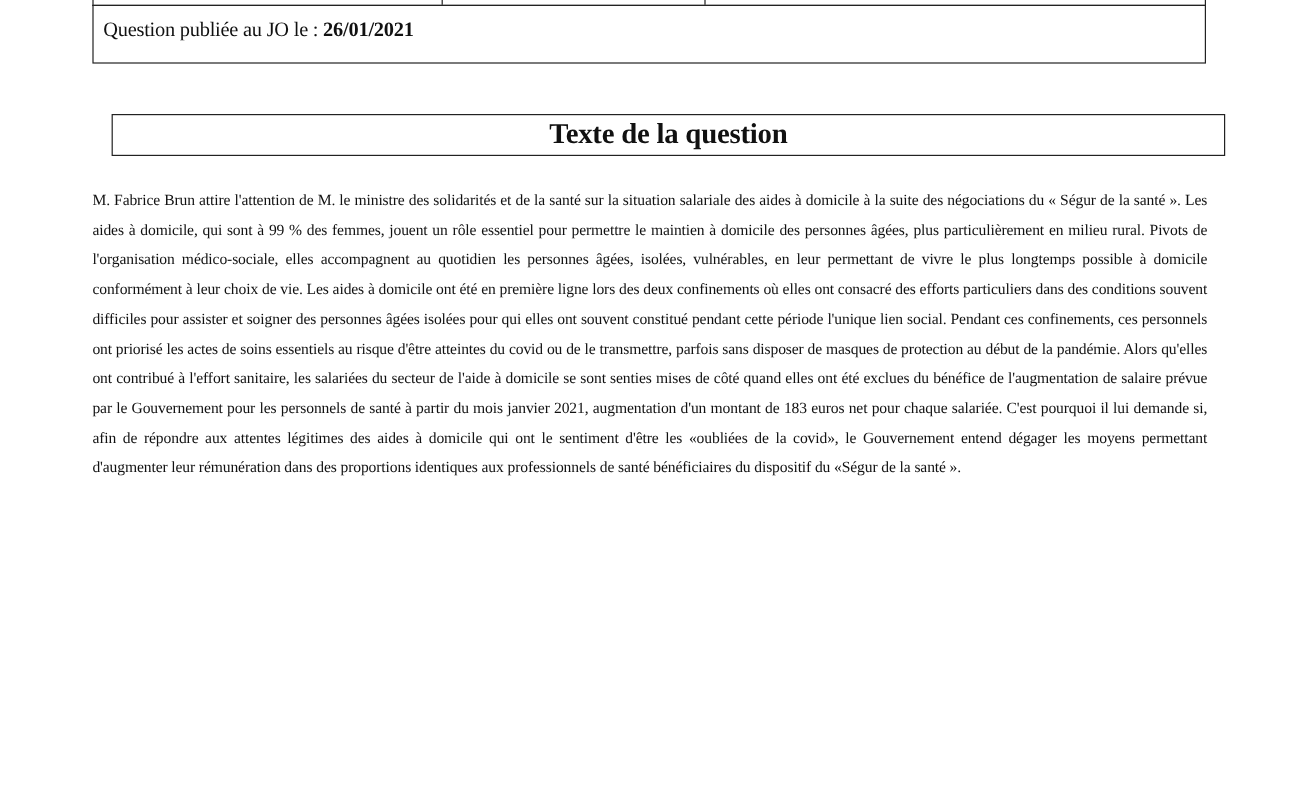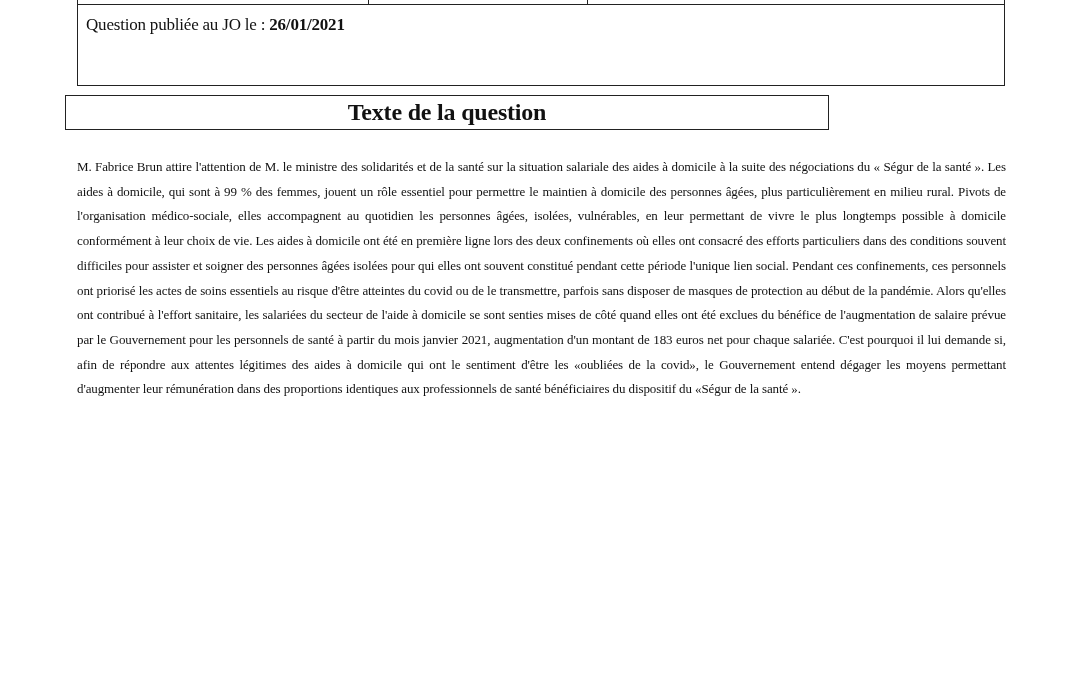--- a/index.html
+++ b/index.html
@@ -30,38 +30,38 @@
       top: 0;
       bottom: 0;
       width: 0;
       border-left: 1.5px solid #222;
     }
     .meta-box {
       position: absolute;
       left: 77px;
       top: 4px;
       width: 928px;
-      height: 82px;
+      height: 49px;
       border: 1.5px solid #222;
       box-sizing: border-box;
     }
     .meta-line {
       position: absolute;
       left: 8px;
       top: 10px;
       font-size: 17px;
       letter-spacing: -0.2px;
       white-space: nowrap;
     }
     .meta-line b { font-weight: bold; }
     .title-box {
       position: absolute;
-      left: 65px;
+      left: 93px;
       top: 95px;
-      width: 764px;
+      width: 928px;
       height: 35px;
       border: 1.5px solid #222;
       box-sizing: border-box;
       text-align: center;
     }
     .title-box h1 {
       margin: 0;
       font-size: 24px;
       line-height: 32px;
       font-weight: bold;

